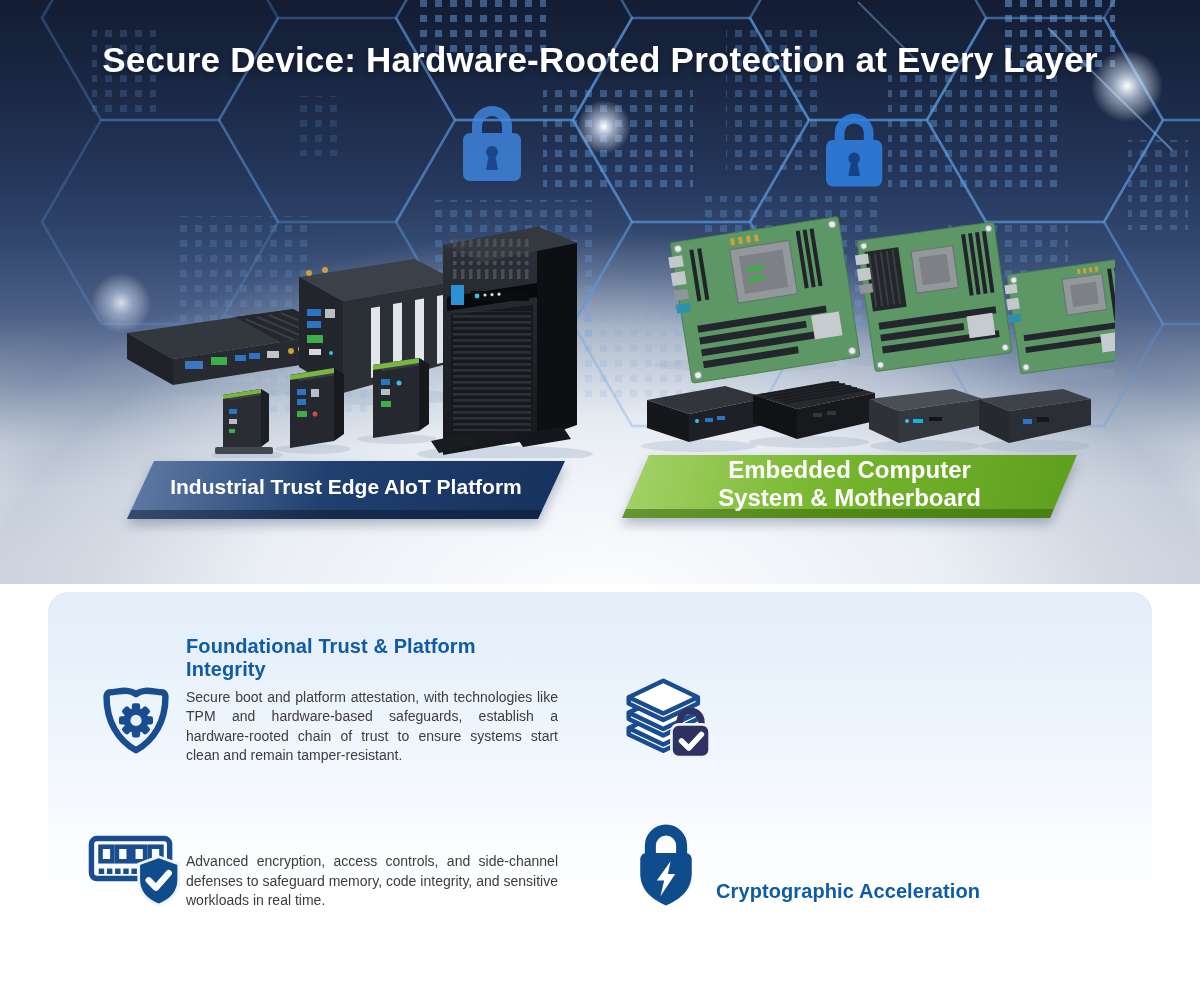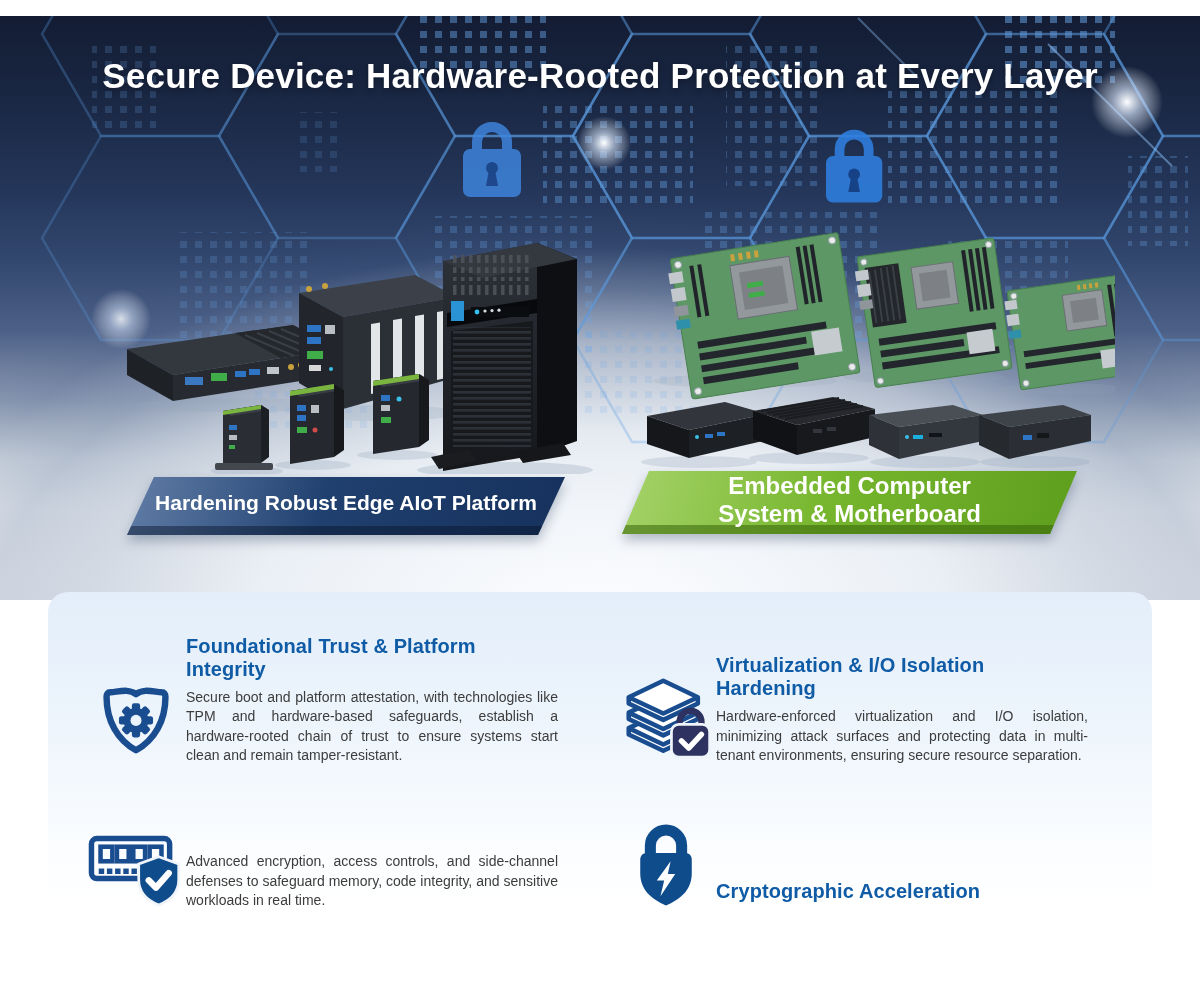--- a/index.html
+++ b/index.html
@@ -2,21 +2,21 @@
 <html><head>
 <meta charset="utf-8">
 <style>
   html,body{margin:0;padding:0;background:#ffffff;}
   .stage{
     position:relative;width:1200px;height:1003px;overflow:hidden;
     font-family:"Liberation Sans","DejaVu Sans",sans-serif;background:#ffffff;
   }
   
   .hero{
-    position:absolute;left:0;top:16px;width:1200px;height:584px;
+    position:absolute;left:0;top:0;width:1200px;height:584px;
     background:
       radial-gradient(820px 440px at 600px 600px,
         rgba(252,253,255,0.96) 0%, rgba(233,238,244,0.92) 42%,
         rgba(196,205,218,0.75) 62%, rgba(141,156,182,0.45) 74%,
         rgba(70,92,134,0.12) 84%, rgba(40,58,96,0) 92%),
       linear-gradient(180deg,#131c33 0%, #1b2946 16%, #24365a 30%,
         #33486f 42%, #4d6188 54%, #8b99b2 66%, #d6dde4 76%,
         #f4f7f9 84%, #ffffff 96%);
   }
   .hero-decor{position:absolute;left:0;top:0;pointer-events:none;}
@@ -367,21 +367,21 @@
           <polygon points="4,16 34,28 34,60 4,46" fill="#26292e"></polygon>
           <polygon points="34,28 116,16 116,42 34,60" fill="#2b2f35"></polygon>
           <rect x="48" y="36" width="9" height="5" fill="#2e74c4"></rect>
           <rect x="62" y="34" width="12" height="5" fill="#15171a"></rect>
         </g>
       </g>
     </svg>
 
     <div class="banner banner-navy">
       <div class="banner-shape"></div>
-      <span class="banner-label">Hardening Robust Edge AIoT Platform</span>
+      <span class="banner-label">Industrial Trust Edge AIoT Platform</span>
     </div>
     <div class="banner banner-green">
       <div class="banner-shape"></div>
       <span class="banner-label">Embedded Computer System &amp; Motherboard</span>
     </div>
   </div>
 
   <section class="features-card">
 
     <div class="feature">
@@ -415,24 +415,20 @@
             <path d="M14 26 L52 8 L90 26 L90 33 L52 51 L14 33 Z"></path>
             <path d="M14 26 L52 44 L90 26" fill="none"></path>
           </g>
           <g transform="translate(62,40)">
             <path d="M8 18 v-5 a12 12 0 0 1 24 0 v5" fill="none" stroke="#2d3260" stroke-width="7"></path>
             <rect x="-1" y="16" width="42" height="36" rx="8" fill="#2d3260" stroke="#eef4fa" stroke-width="3"></rect>
             <path d="M10 34 l8 8 14-15" stroke="#ffffff" stroke-width="6" fill="none" stroke-linecap="round" stroke-linejoin="round"></path>
           </g>
         </svg>
       </div>
-      <div class="feature-content">
-        <h3 class="feature-title">Virtualization &amp; I/O Isolation Hardening</h3>
-        <p class="feature-body">Hardware-enforced virtualization and I/O isolation, minimizing attack surfaces and protecting data in multi-tenant environments, ensuring secure resource separation.</p>
-      </div>
     </div>
 
     <div class="feature">
       <div class="feature-icon">
         <svg width="100" height="92" viewBox="0 0 110 100" aria-hidden="true">
           <rect x="6" y="22" width="86" height="44" rx="6" fill="none" stroke="#1a4d8f" stroke-width="6"></rect>
           <g fill="none" stroke="#1a4d8f" stroke-width="5">
             <rect x="16" y="31" width="13" height="16"></rect>
             <rect x="34" y="31" width="13" height="16"></rect>
             <rect x="52" y="31" width="13" height="16"></rect>

